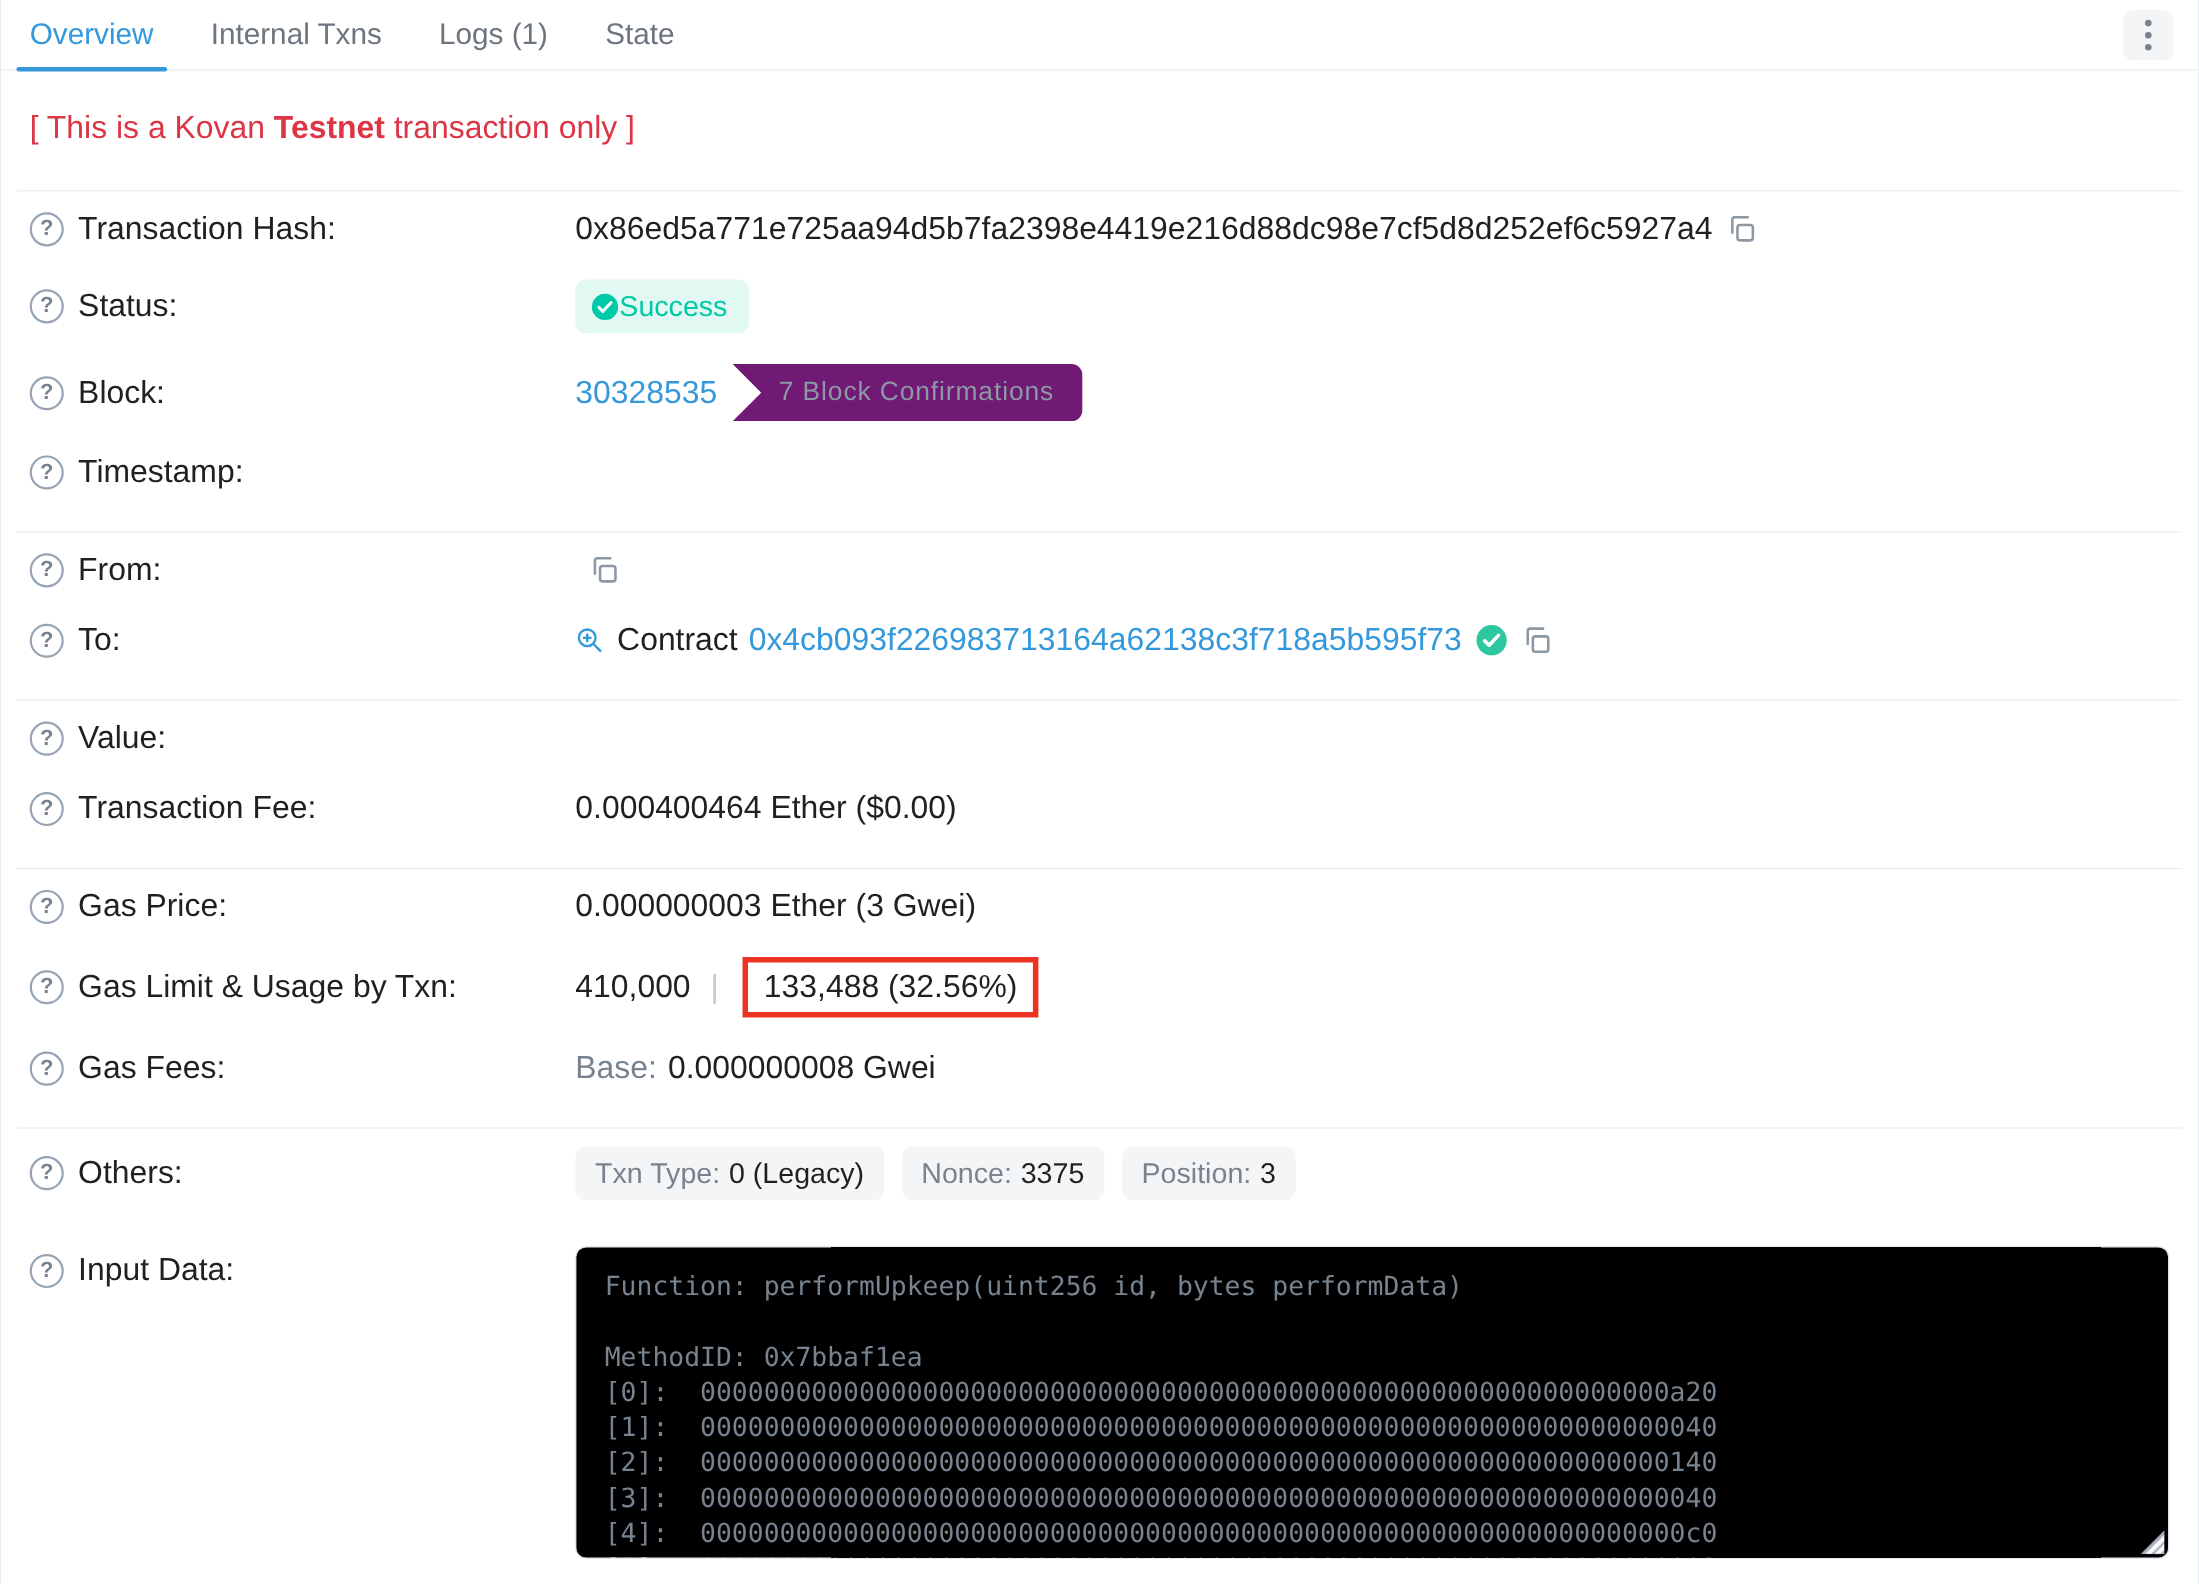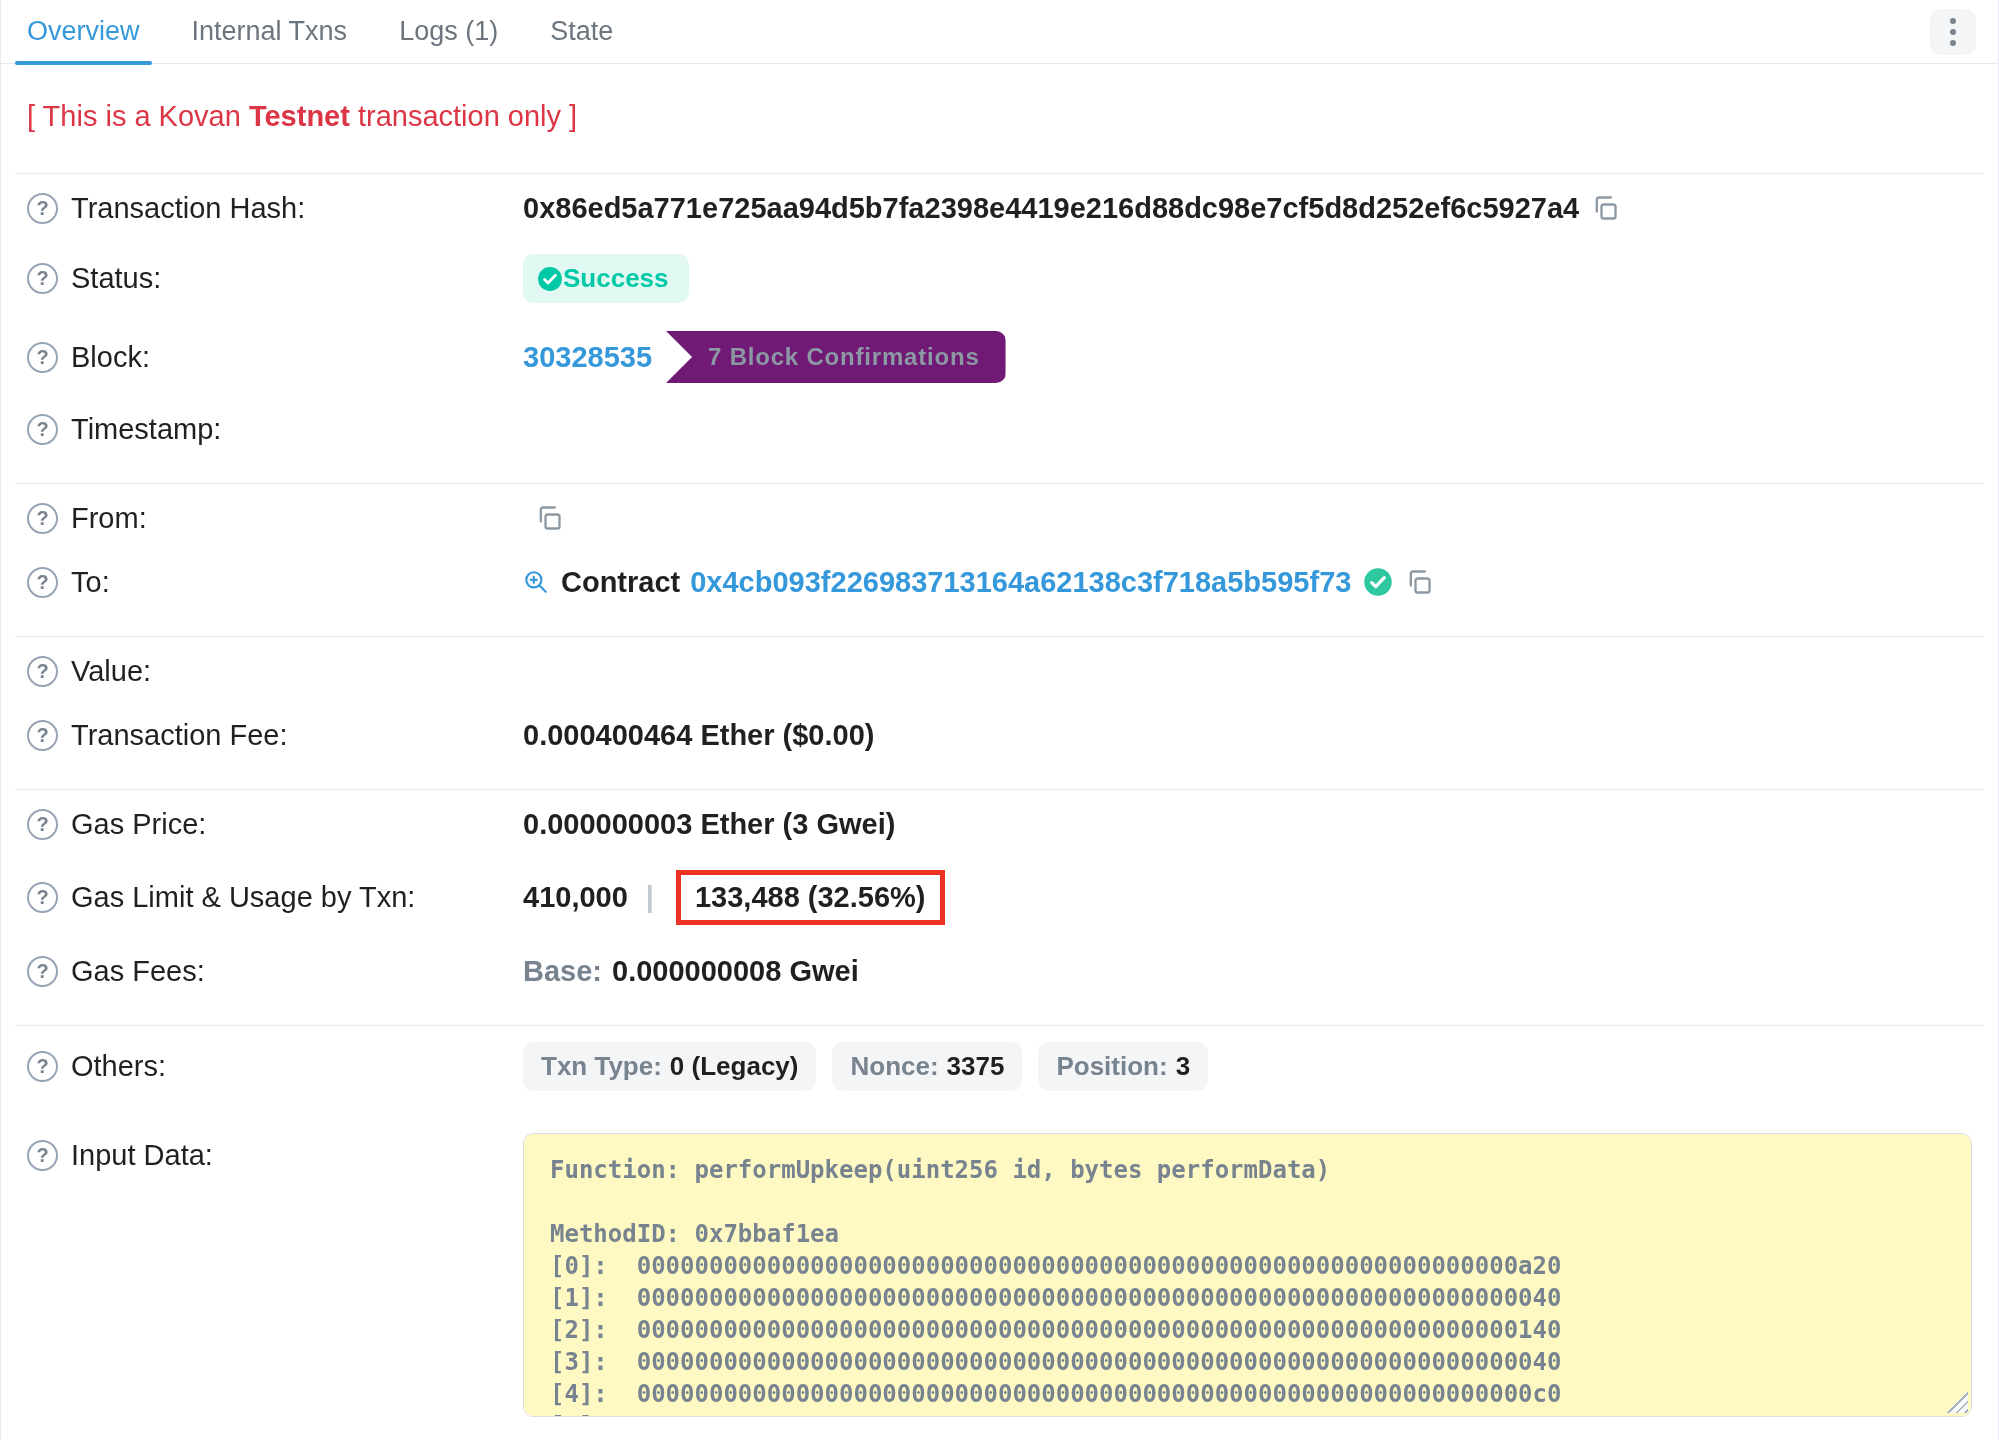--- a/index.html
+++ b/index.html
@@ -18,40 +18,40 @@
   
   .notice { padding:36px 26px 18px; font-size:29px; color:#dc3545; }
   .notice b { font-weight:700; }
 
   
   .divider { height:1px; background:#e7eaf3; margin:22px 14px 0; }
   .group { padding-top:2px; }
   .row { display:flex; align-items:center; padding:14px 26px; min-height:64px; }
   .row.top { align-items:flex-start; }
   .row-label { width:496px; flex:none; display:flex; align-items:center; font-size:29px; color:#1e2022; }
-  .row-value { flex:1; display:flex; align-items:center; font-size:29px; color:#1e2022; flex-wrap:wrap;font-weight:bold; }
+  .row-value { flex:1; display:flex; align-items:center; font-size:29px; color:#1e2022; flex-wrap:wrap; }
   .qicon { width:31px; height:31px; border:2px solid #97a4b5; border-radius:50%; color:#77838f; font-size:20px; font-weight:700; display:inline-flex; align-items:center; justify-content:center; margin-right:13px; flex:none; }
   .icon-gap { margin-right:12px; display:inline-flex; align-items:center; }
   .ml { margin-left:12px; display:inline-flex; align-items:center; }
   a.link { color:#3498db; text-decoration:none; cursor:pointer; }
 
   
   .badge-success { display:inline-flex; align-items:center; background:#e2f8f2; color:#00c9a7; font-size:26px; padding:9px 20px 9px 14px; border-radius:10px; }
   .badge-confirm { display:inline-flex; align-items:center; background:#701a75; color:#8c98a4; font-size:24px; letter-spacing:0.8px; padding:12px 26px 12px 42px; border-radius:0 10px 10px 0; clip-path:polygon(0 0,100% 0,100% 100%,0 100%,26px 50%); margin-left:14px; }
   .badge-gray { display:inline-flex; align-items:center; background:#f4f5f7; border-radius:10px; padding:9px 18px; font-size:26px; color:#1e2022; }
   .badge-gray .bname { color:#77838f; margin-right:8px; }
   .badge-gray + .badge-gray { margin-left:16px; }
   .usd { margin-left:18px; }
   .muted { color:#77838f; }
   .sep { color:#c2c9d2; margin:0 18px; }
   .red-box { display:inline-flex; align-items:flex-start; border:5px solid #ea3323; padding:6px 14px; margin-left:4px; }
 
   
   .inputbox-wrap { flex:1; position:relative; }
-  .inputbox { background:#fef9c3; border:1px solid #d9dee8; border-radius:10px; height:284px; overflow-y:auto; overflow-x:hidden; padding:20px 26px; font-family:"DejaVu Sans Mono", monospace; font-size:24px; color:#77838f; }
+  .inputbox { background:#000000; border:1px solid #d9dee8; border-radius:10px; height:284px; overflow-y:auto; overflow-x:hidden; padding:20px 26px; font-family:"DejaVu Sans Mono", monospace; font-size:24px; color:#77838f; }
   .cl { height:32px; line-height:32px; white-space:pre; }
   .resize-handle { position:absolute; right:4px; bottom:4px; width:22px; height:22px; clip-path:polygon(100% 0,100% 100%,0 100%); background:repeating-linear-gradient(135deg,#f8f9fa 0 4px,#aab4c0 4px 6px); cursor:nwse-resize; }
 </style>
 </head>
 <body>
 
 <div class="card">
 
   <div class="tabbar">
     <div class="tab active">Overview</div>

